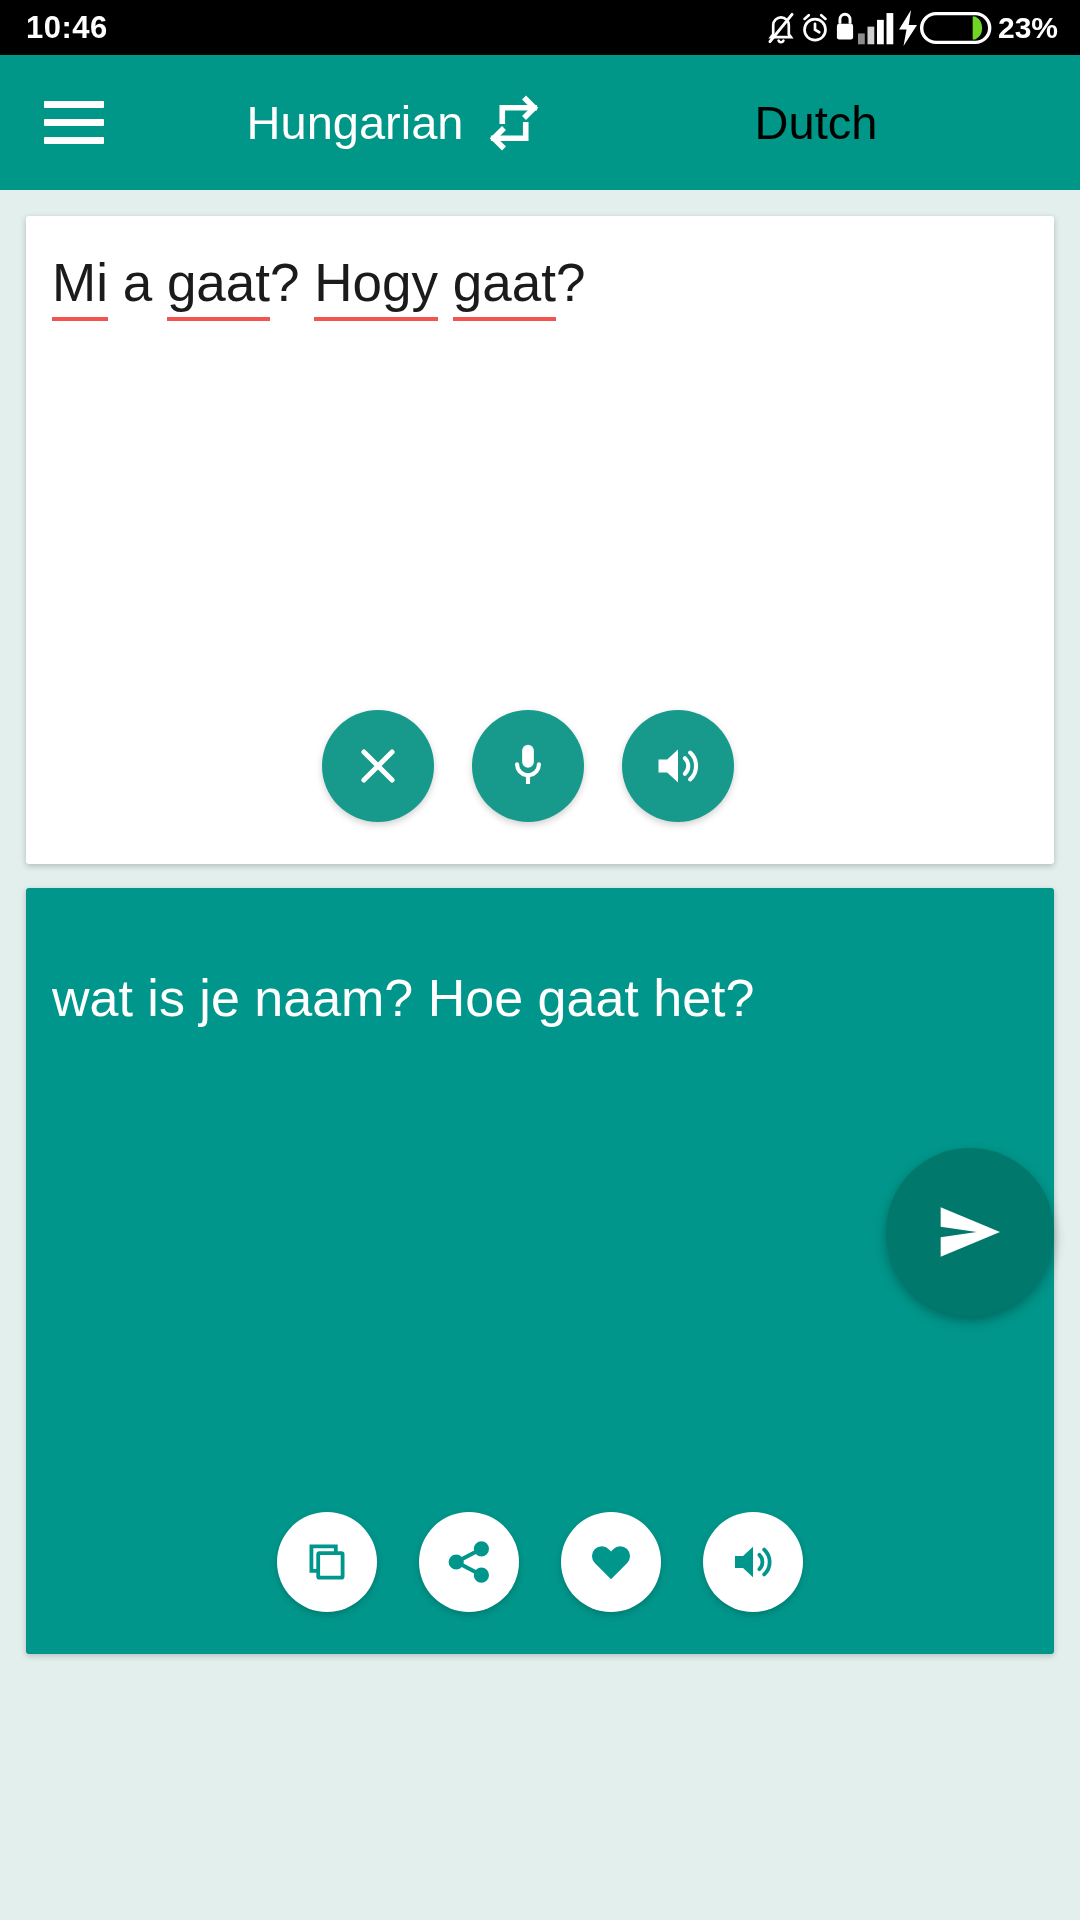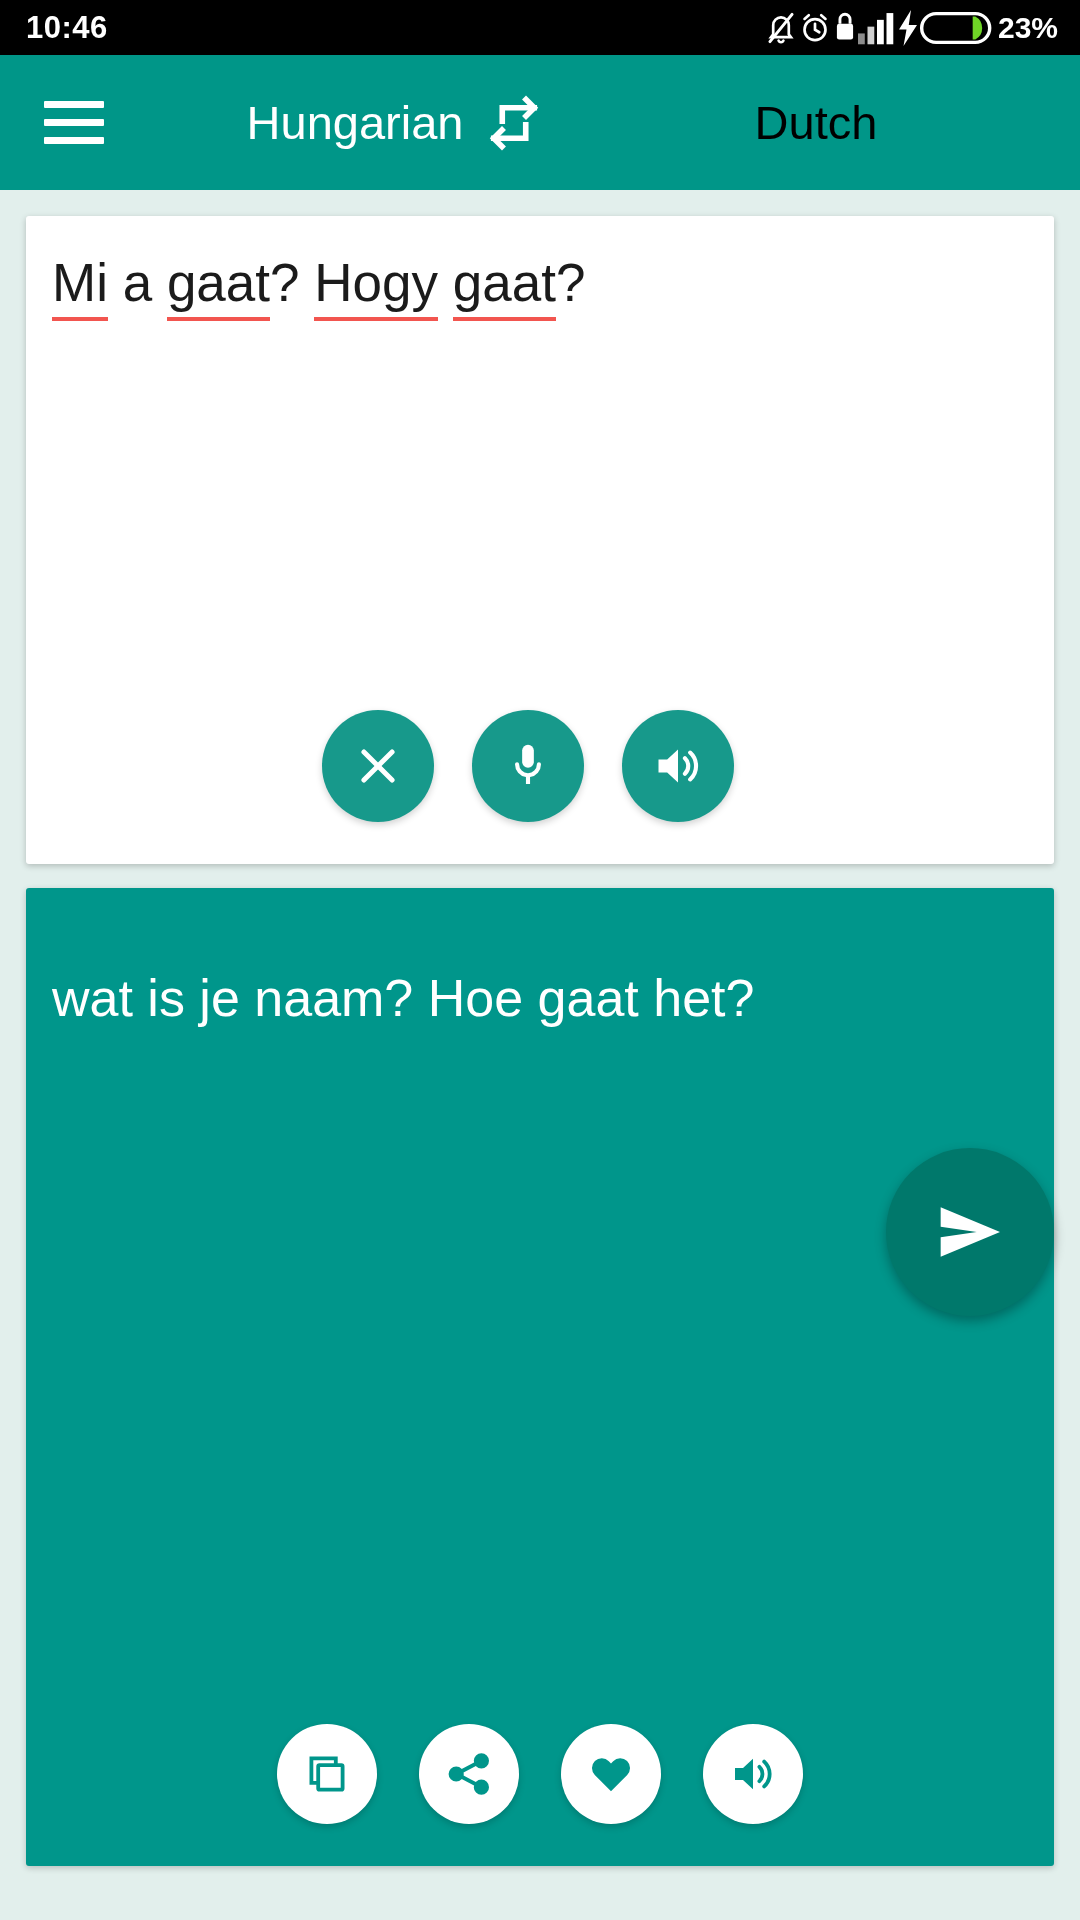--- a/index.html
+++ b/index.html
@@ -77,21 +77,21 @@
   .fab-send{
     position:absolute; right:26px; top:958px;
     width:168px; height:168px; border-radius:50%;
     background:#00786b;
     display:flex; align-items:center; justify-content:center;
     box-shadow:0 5px 12px rgba(0,0,0,.3); cursor:pointer; z-index:5;
   }
 
   
   .card-tgt{
-    position:relative; margin-top:24px; height:978px;
+    position:relative; margin-top:24px; height:766px;
     background:#00968b; border-radius:3px;
     box-shadow:0 2px 6px rgba(0,0,0,.2);
     padding:78px 26px 0 26px;
   }
   .tgt-text{
     font-size:52px; color:#fff; line-height:1.25; white-space:nowrap;
   }
   .tgt-actions{
     position:absolute; left:0; right:0; bottom:42px;
     display:flex; justify-content:center; gap:42px;

